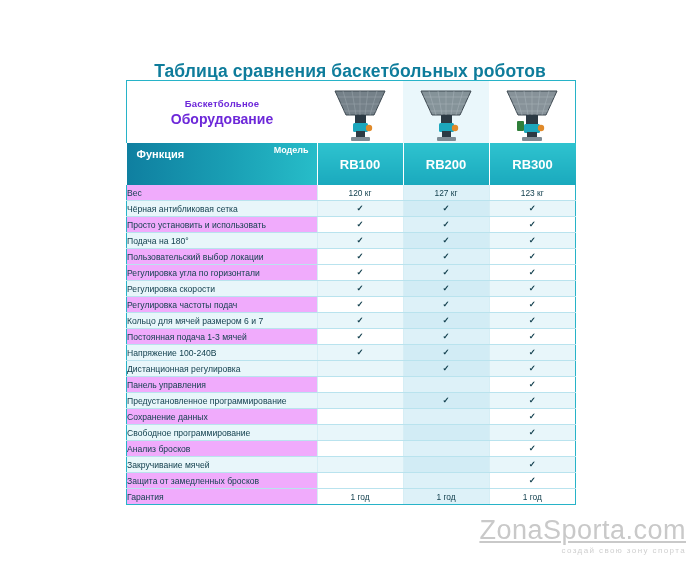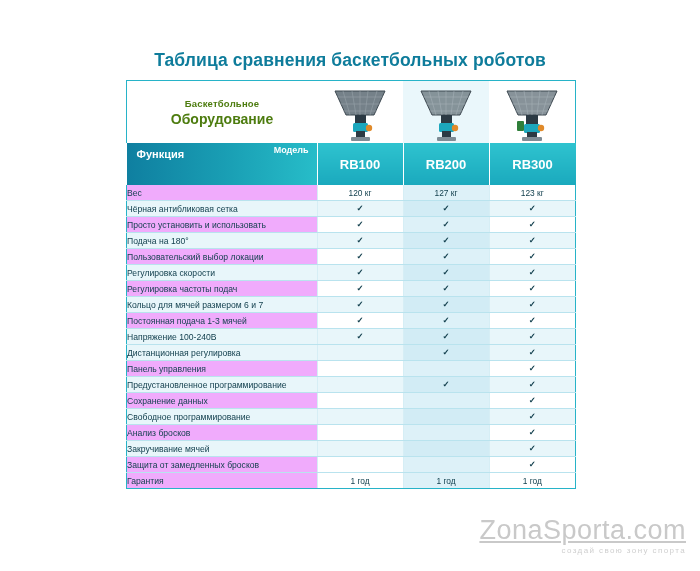--- a/index.html
+++ b/index.html
@@ -9,21 +9,21 @@
   body {
     width: 700px;
     height: 571px;
     background: #ffffff;
     font-family: "Liberation Sans", sans-serif;
     position: relative;
     overflow: hidden;
   }
   #page-title {
     position: absolute;
-    top: 50px;
+    top: 61px;
     left: 0;
     width: 700px;
     text-align: center;
     font-size: 17.5px;
     font-weight: bold;
     color: #0e7c9b;
     letter-spacing: 0.1px;
   }
   #table-wrap {
     position: absolute;
@@ -43,21 +43,21 @@
   
   .hdr-left {
     width: 190px;
     height: 62px;
     background: #ffffff;
     border: 1px solid #27b3c8;
     border-bottom: none;
     border-right: none;
     text-align: center;
     vertical-align: middle;
-    color: #4d7c0f;
+    color: #6d28d9;
   }
   .hdr-left .l1 {
     font-size: 9.5px;
     font-weight: bold;
     letter-spacing: 0.2px;
     line-height: 13px;
   }
   .hdr-left .l2 {
     font-size: 14px;
     font-weight: bold;
@@ -277,20 +277,26 @@
         <td class="val chk">✓</td>
         <td class="val col2 chk">✓</td>
         <td class="val last chk">✓</td>
       </tr>
       <tr>
         <td class="feat">Пользовательский выбор локации</td>
         <td class="val chk">✓</td>
         <td class="val col2 chk">✓</td>
         <td class="val last chk">✓</td>
       </tr>
+      <tr>
+        <td class="feat">Регулировка угла по горизонтали</td>
+        <td class="val chk">✓</td>
+        <td class="val col2 chk">✓</td>
+        <td class="val last chk">✓</td>
+      </tr>
       <tr class="alt">
         <td class="feat">Регулировка скорости</td>
         <td class="val chk">✓</td>
         <td class="val col2 chk">✓</td>
         <td class="val last chk">✓</td>
       </tr>
       <tr>
         <td class="feat">Регулировка частоты подач</td>
         <td class="val chk">✓</td>
         <td class="val col2 chk">✓</td>

